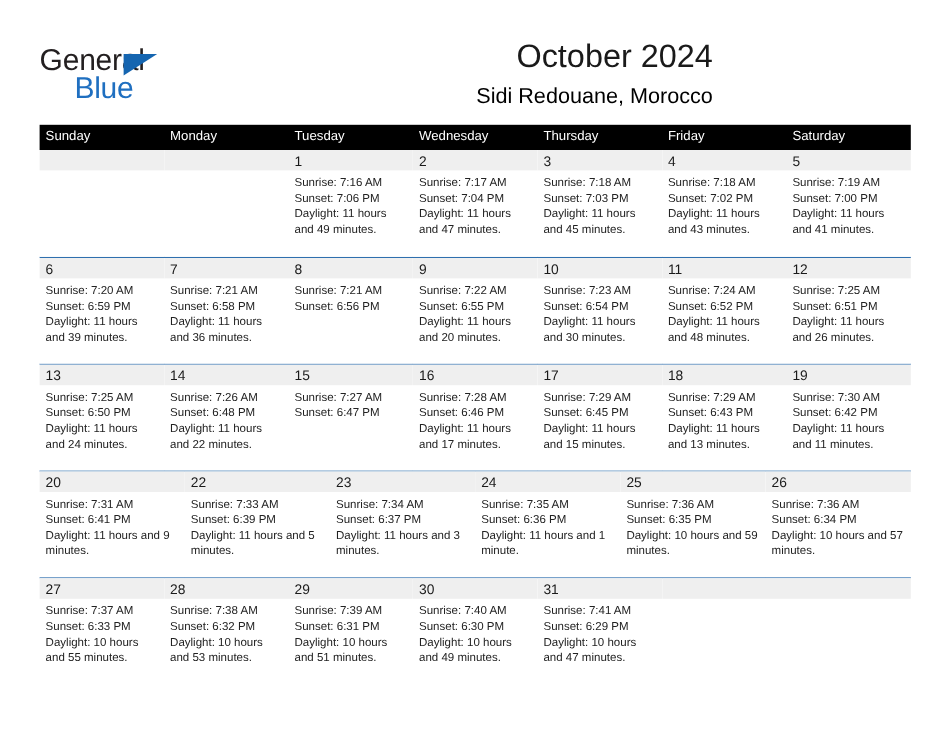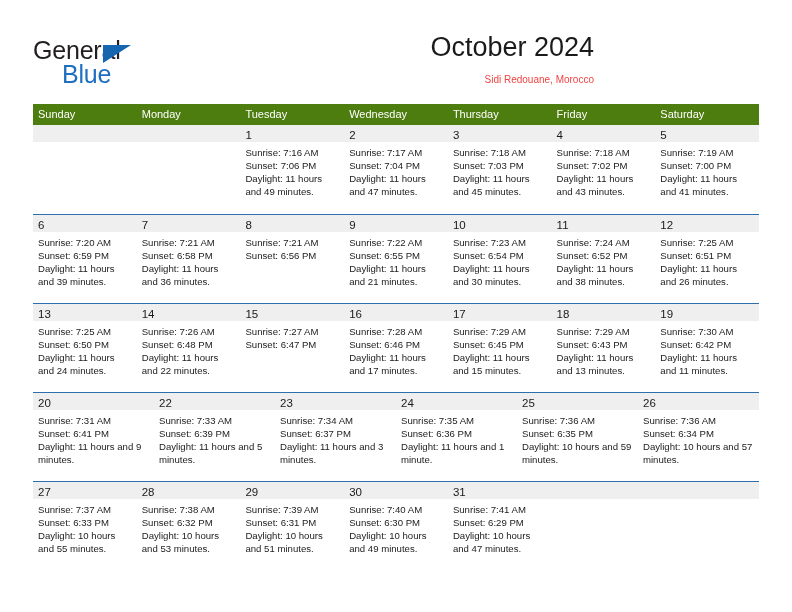--- a/index.html
+++ b/index.html
@@ -72,37 +72,37 @@
   }
   .cal-title {
     font-size: 27px;
     color: #1a1a1a;
     line-height: 34px;
     white-space: nowrap;
     font-weight: normal;
     margin: 0;
   }
   .cal-subtitle {
-    font-size: 10px;
-    color: #ef4444;
+    font-size: 18px;
+    color: #000000;
     line-height: 20px;
     margin-top: 6px;
     white-space: nowrap;
   }
 
   
   .calendar {
     position: absolute;
     left: 33px;
     top: 104px;
     width: 726px;
   }
   .weekdays {
     display: flex;
-    background: #4d7c0f;
+    background: #000000;
     height: 21px;
   }
   .weekday {
     flex: 1 1 0;
     color: #ffffff;
     font-size: 11px;
     line-height: 21px;
     padding-left: 5px;
     box-sizing: border-box;
     white-space: nowrap;
@@ -254,37 +254,37 @@
             <div class="day-info">
               <div>Sunrise: 7:21 AM</div>
               <div>Sunset: 6:56 PM</div>
             </div>
           </div>
           <div class="day">
             <div class="day-num-band"><span class="day-num">9</span></div>
             <div class="day-info">
               <div>Sunrise: 7:22 AM</div>
               <div>Sunset: 6:55 PM</div>
-              <div class="daylight">Daylight: 11 hours and 21 minutes.</div>
+              <div class="daylight">Daylight: 11 hours and 20 minutes.</div>
             </div>
           </div>
           <div class="day">
             <div class="day-num-band"><span class="day-num">10</span></div>
             <div class="day-info">
               <div>Sunrise: 7:23 AM</div>
               <div>Sunset: 6:54 PM</div>
               <div class="daylight">Daylight: 11 hours and 30 minutes.</div>
             </div>
           </div>
           <div class="day">
             <div class="day-num-band"><span class="day-num">11</span></div>
             <div class="day-info">
               <div>Sunrise: 7:24 AM</div>
               <div>Sunset: 6:52 PM</div>
-              <div class="daylight">Daylight: 11 hours and 38 minutes.</div>
+              <div class="daylight">Daylight: 11 hours and 48 minutes.</div>
             </div>
           </div>
           <div class="day">
             <div class="day-num-band"><span class="day-num">12</span></div>
             <div class="day-info">
               <div>Sunrise: 7:25 AM</div>
               <div>Sunset: 6:51 PM</div>
               <div class="daylight">Daylight: 11 hours and 26 minutes.</div>
             </div>
           </div>

